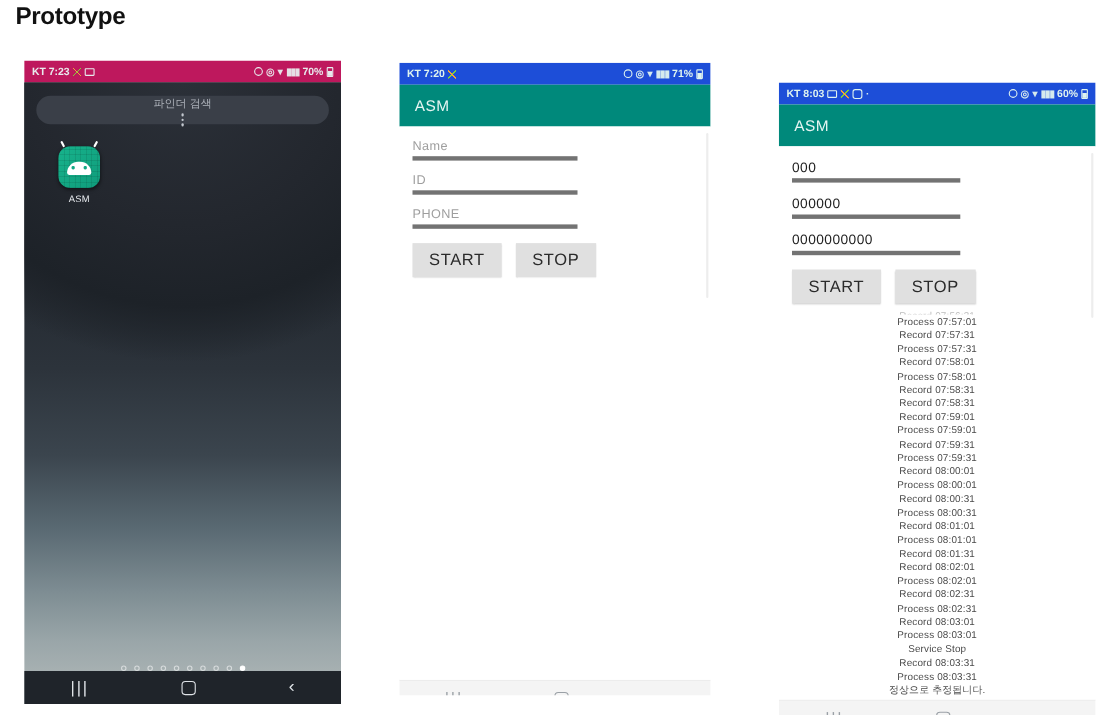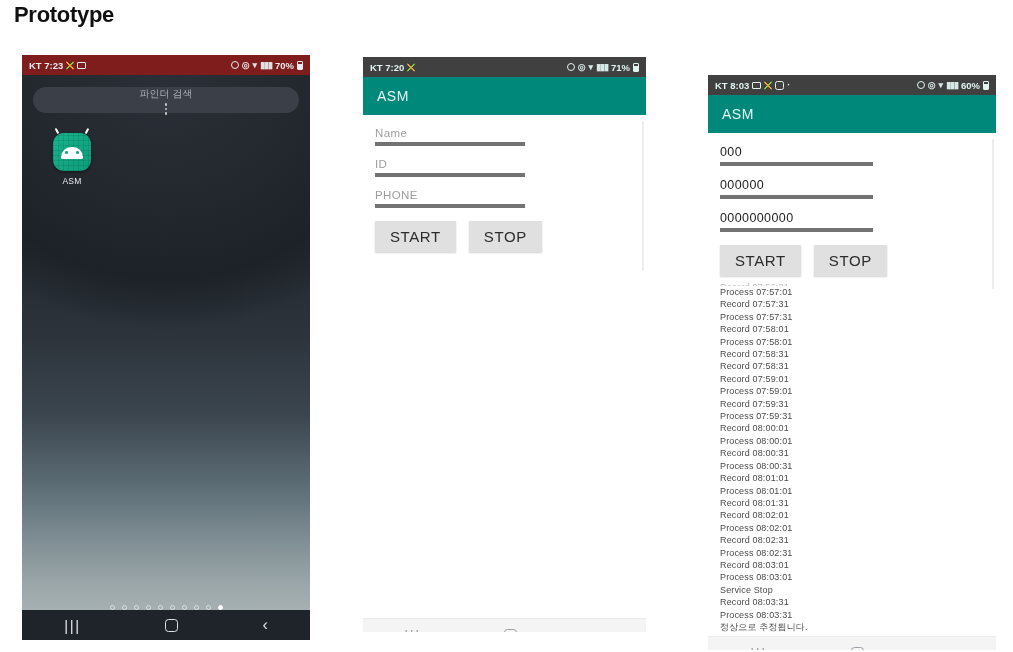--- a/index.html
+++ b/index.html
@@ -35,22 +35,22 @@
     justify-content: space-between;
     height: 20px;
     padding: 0 7px;
     font-size: 9.5px;
     font-weight: bold;
   }
   .statusbar .sb-left, .statusbar .sb-right {
     display: flex; align-items: center; gap: 3px;
     white-space: nowrap;
   }
-  .sb-dark { background: #7f1d1d; color: #e8eaed; }
-  .sb-teal { background: #404040; color: #dff3ef; }
+  .sb-dark { background: #be185d; color: #e8eaed; }
+  .sb-teal { background: #1d4ed8; color: #dff3ef; }
   .sb-icon { font-size: 9px; line-height: 1; opacity: .95; }
   .ic-img { width:9px;height:7px;border:1px solid currentColor;border-radius:1px;display:inline-block; }
   .ic-bt  { width:8px;height:9px;display:inline-block;background:
             linear-gradient(45deg,transparent 45%,#f2a33c 45%,#f2a33c 55%,transparent 55%),
             linear-gradient(-45deg,transparent 45%,#7fd13b 45%,#7fd13b 55%,transparent 55%);
             border-radius:2px; }
   .ic-cam { width:9px;height:9px;border:1.4px solid currentColor;border-radius:2.5px;display:inline-block; }
   .ic-alarm { width:8px;height:8px;border:1.3px solid currentColor;border-radius:50%;display:inline-block; }
   .ic-wifi { font-size:9px; }
   .ic-sig  { font-size:9px; letter-spacing:-1px; }
@@ -177,20 +177,21 @@
     min-width: 58px;
     text-align:center;
   }
   .log {
     margin-top: 5px;
     padding: 0 12px;
     font-size: 9px;
     line-height: 12.4px;
     color: #4a4a4a;
     letter-spacing: .15px;
+    text-align: center;
   }
   .log div { white-space: nowrap; }
   .log .clipped { height: 5px; overflow: hidden; color:#bdbdbd; }
 </style>
 </head>
 <body>
 
 <div class="page-title">Prototype</div>
 
 <div class="phone" id="phone-launcher">

